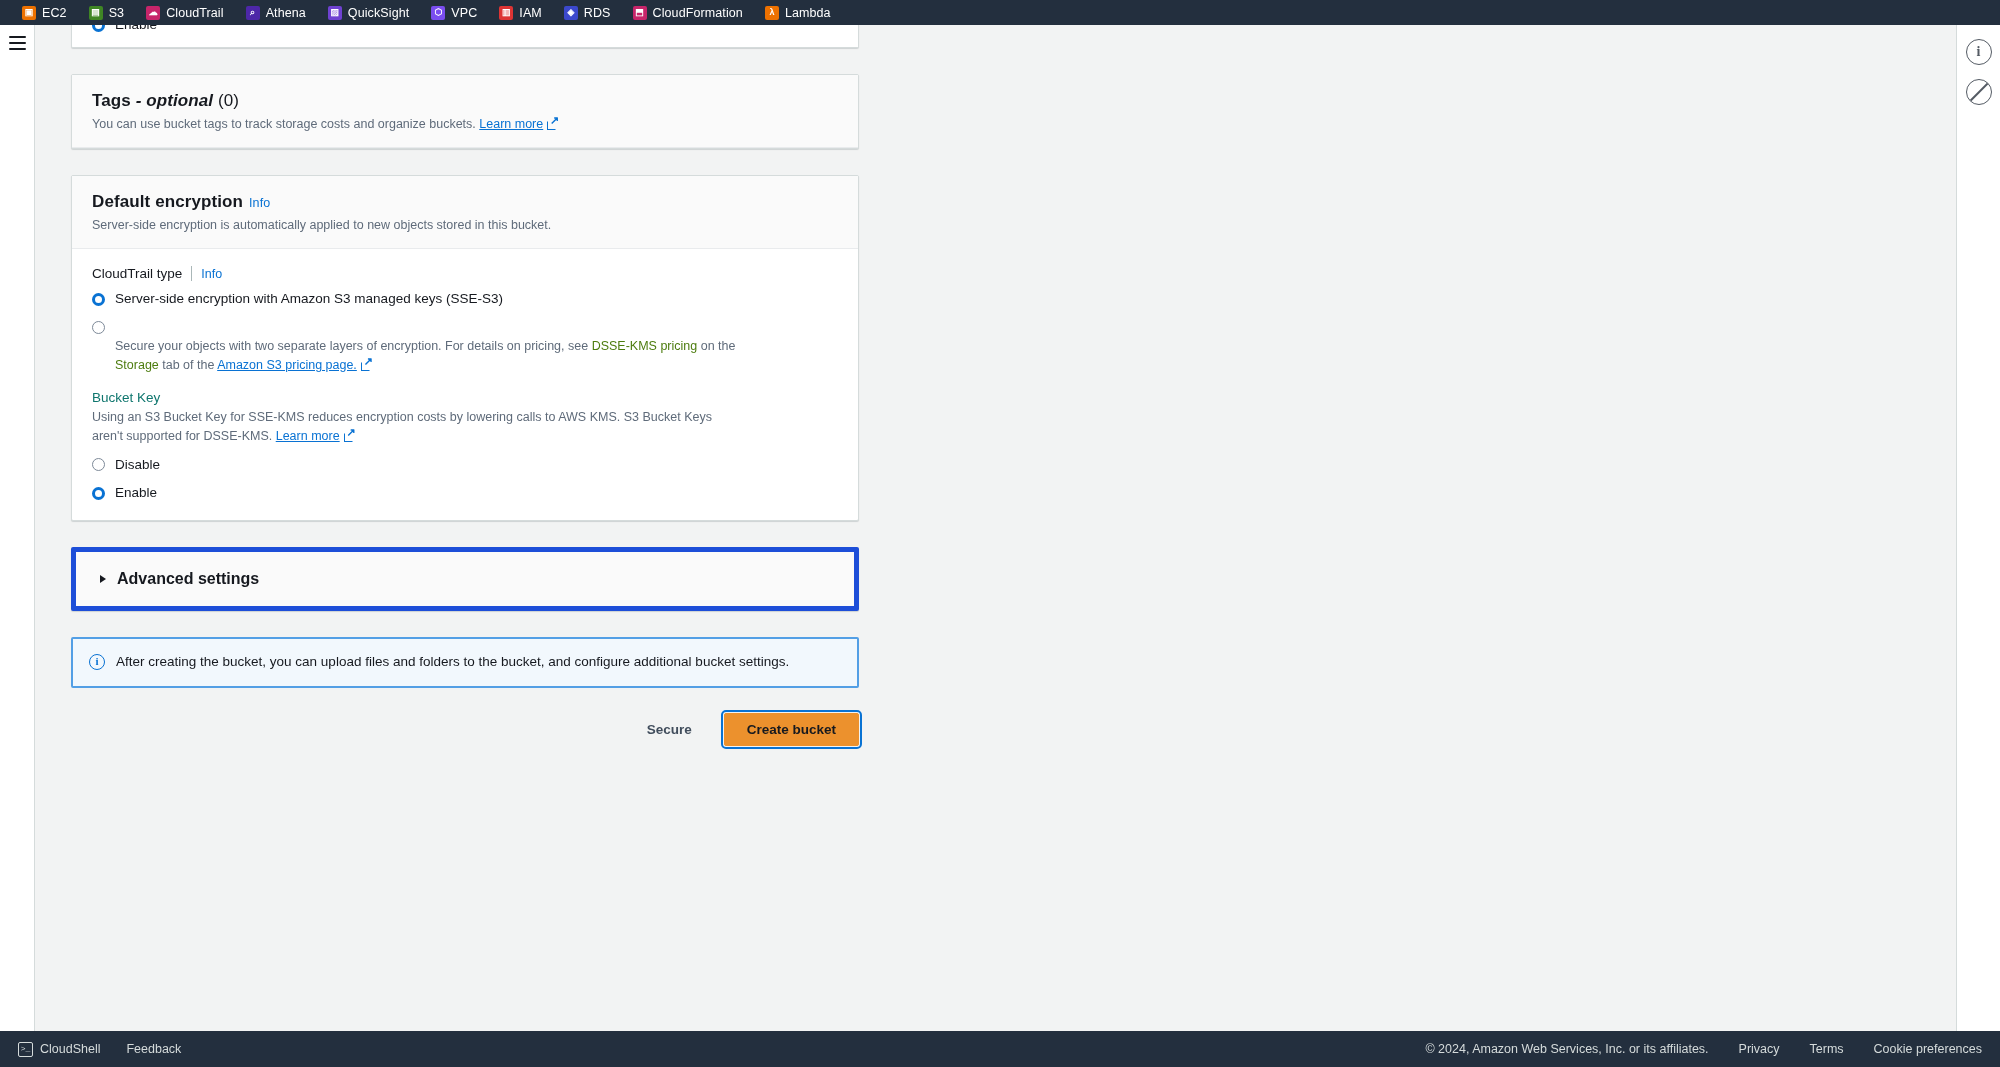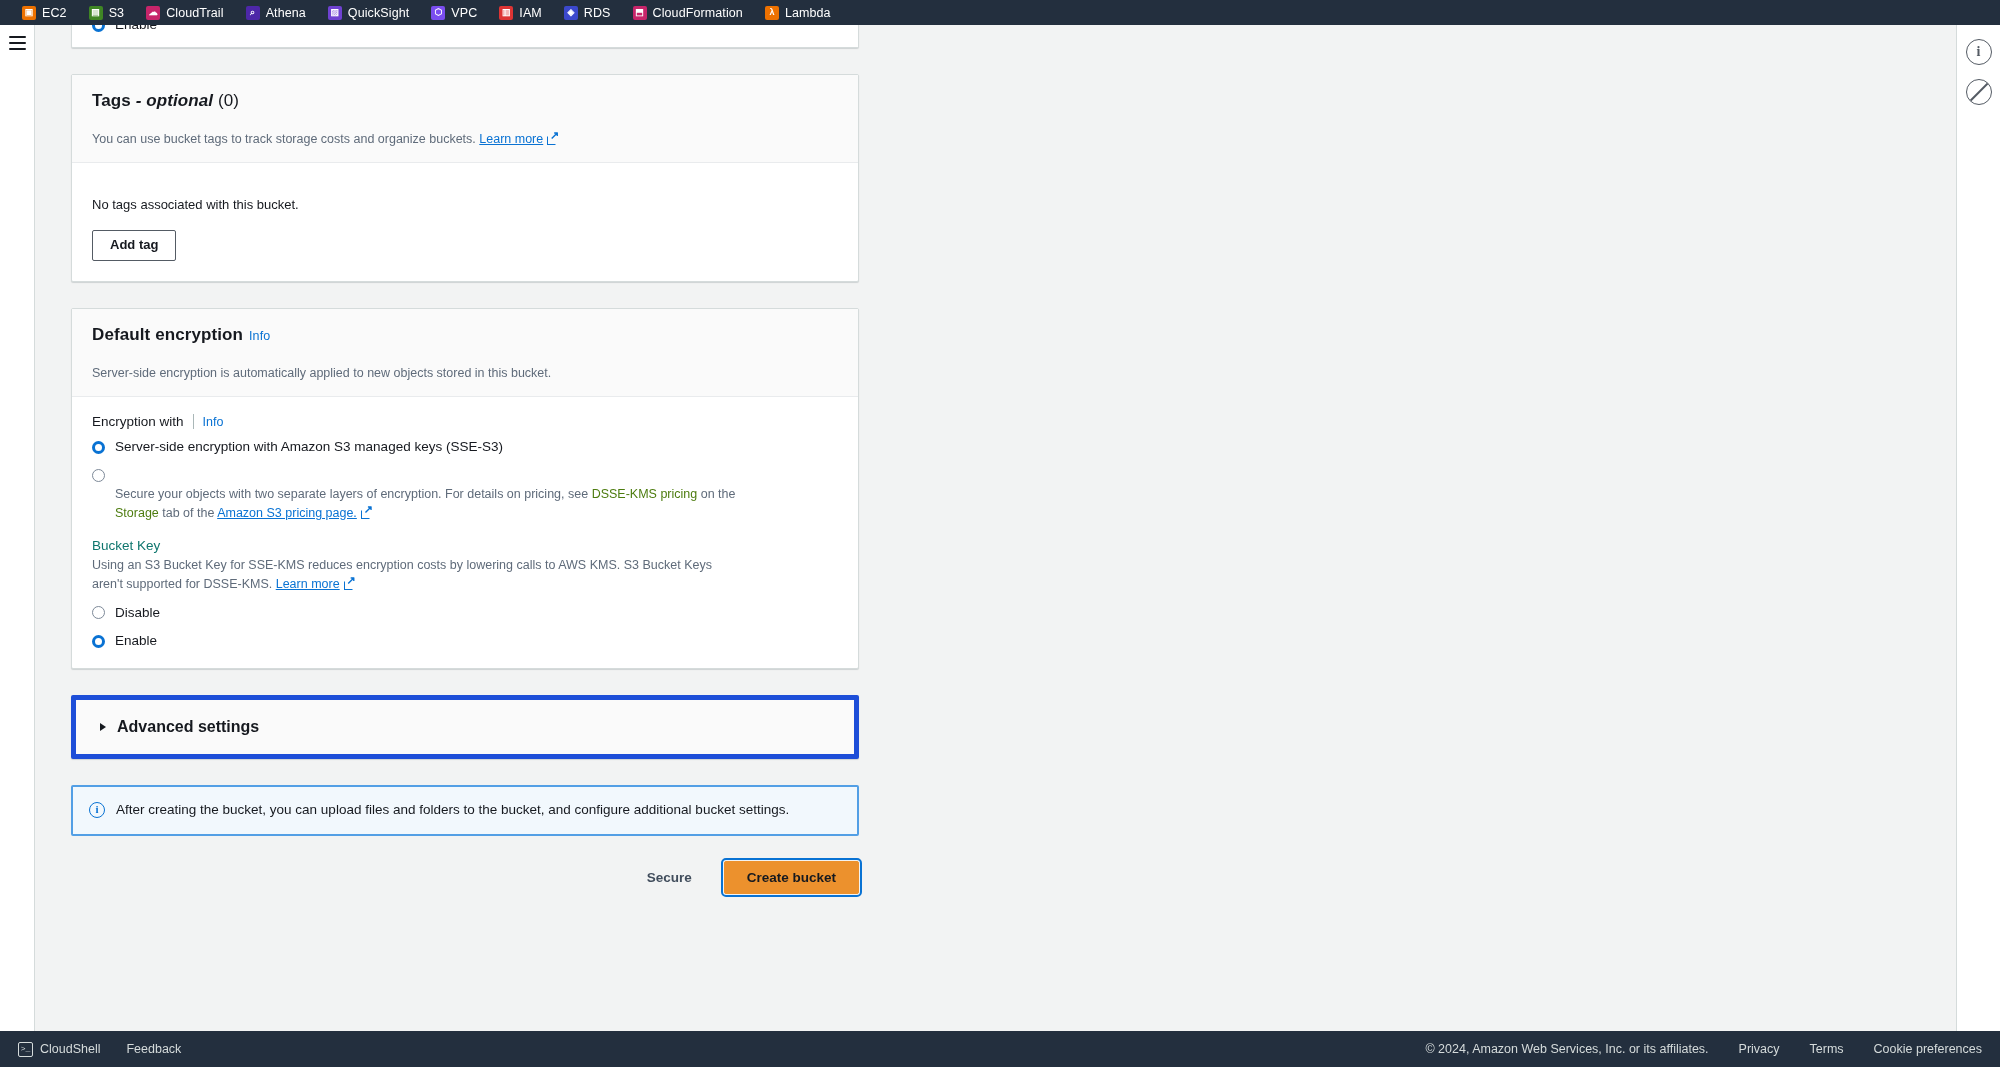--- a/index.html
+++ b/index.html
@@ -74,21 +74,21 @@
   .card-head {
     background: #fafafa;
     border-bottom: 1px solid #e9ebed;
     padding: 16px 20px 14px 20px;
   }
   .card-body { padding: 18px 20px 20px 20px; }
 
   .h2 { font-size: 17px; font-weight: bold; color: #16191f; letter-spacing: .1px; }
   .h2 .opt { font-style: italic; font-weight: bold; }
   .h2 .cnt { font-weight: normal; }
-  .desc { font-size: 12.5px; color: #5f6b7a; margin-top: 19px; line-height: 1.45; }
+  .desc { font-size: 12.5px; color: #5f6b7a; margin-top: 4px; line-height: 1.45; }
   .info-link { color: #0972d3; font-size: 12.5px; cursor: pointer; font-weight: normal; margin-left: 6px; }
   .link { color: #0972d3; text-decoration: underline; cursor: pointer; }
   .link.nound { text-decoration: none; }
   .ext {
     display: inline-block; width: 10px; height: 10px; position: relative;
     margin-left: 4px; vertical-align: -1px;
   }
   .ext::before {
     content:""; position:absolute; left:0; top:2px; width:7px; height:7px;
     border:1.4px solid #0972d3; border-top-color: transparent; border-right-color: transparent;
@@ -284,39 +284,33 @@
     <div class="card">
       <div class="card-head">
         <div class="h2">
           <span>Tags</span><span class="opt"> - optional</span><span class="cnt"> (0)</span>
         </div>
         <div class="desc">
           <span>You can use bucket tags to track storage costs and organize buckets.</span>
           <span class="link">Learn more</span><span class="ext"></span>
         </div>
       </div>
-      <div class="card-body">
-        <div class="tags-empty">No tags associated with this bucket.</div>
-        <div style="margin-top:18px;">
-          <button class="btn">Add tag</button>
-        </div>
-      </div>
     </div>
 
     <div class="card">
       <div class="card-head">
         <div class="h2">
           <span>Default encryption</span><span class="info-link">Info</span>
         </div>
         <div class="desc">Server-side encryption is automatically applied to new objects stored in this bucket.</div>
       </div>
       <div class="encryption-body">
 
         <div class="field-label">
-          <span>Encryption with</span>
+          <span>CloudTrail type</span>
           <span class="divider"></span>
           <span class="link nound" style="font-size:12.5px;">Info</span>
         </div>
 
         <div class="radio-row">
           <div class="radio sel"></div>
           <div class="radio-txt">Server-side encryption with Amazon S3 managed keys (SSE-S3)</div>
         </div>
 
 

